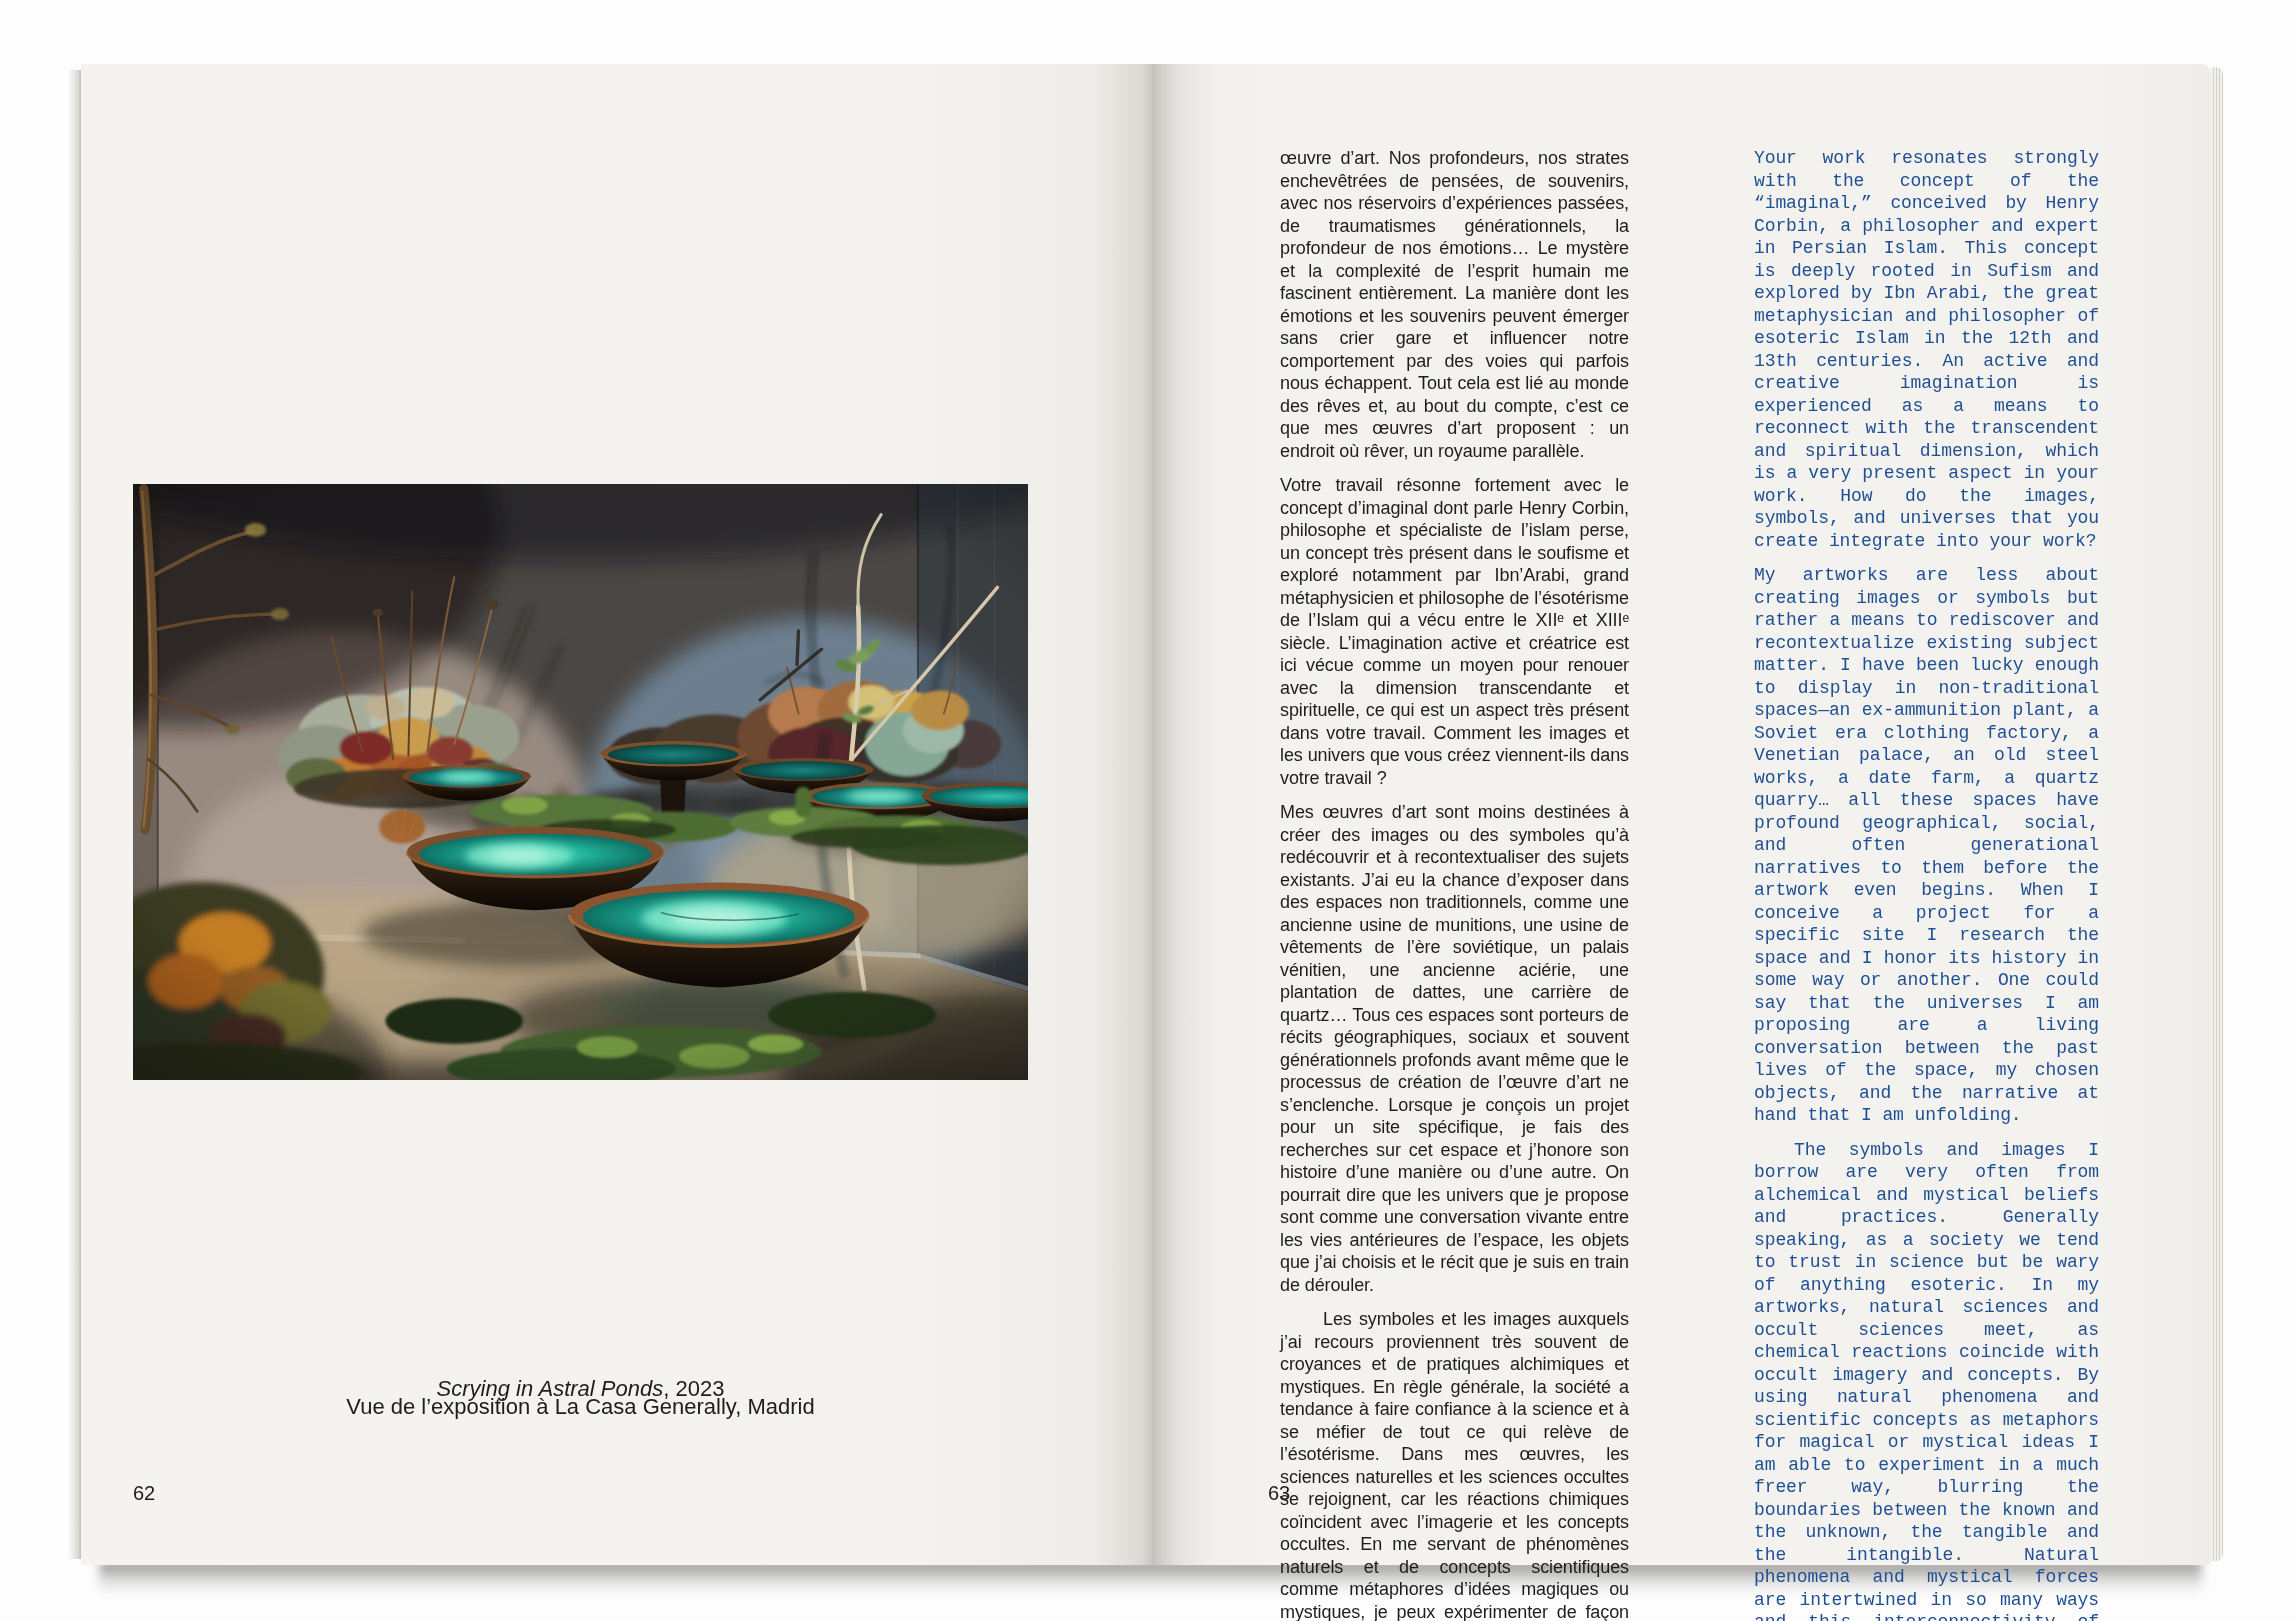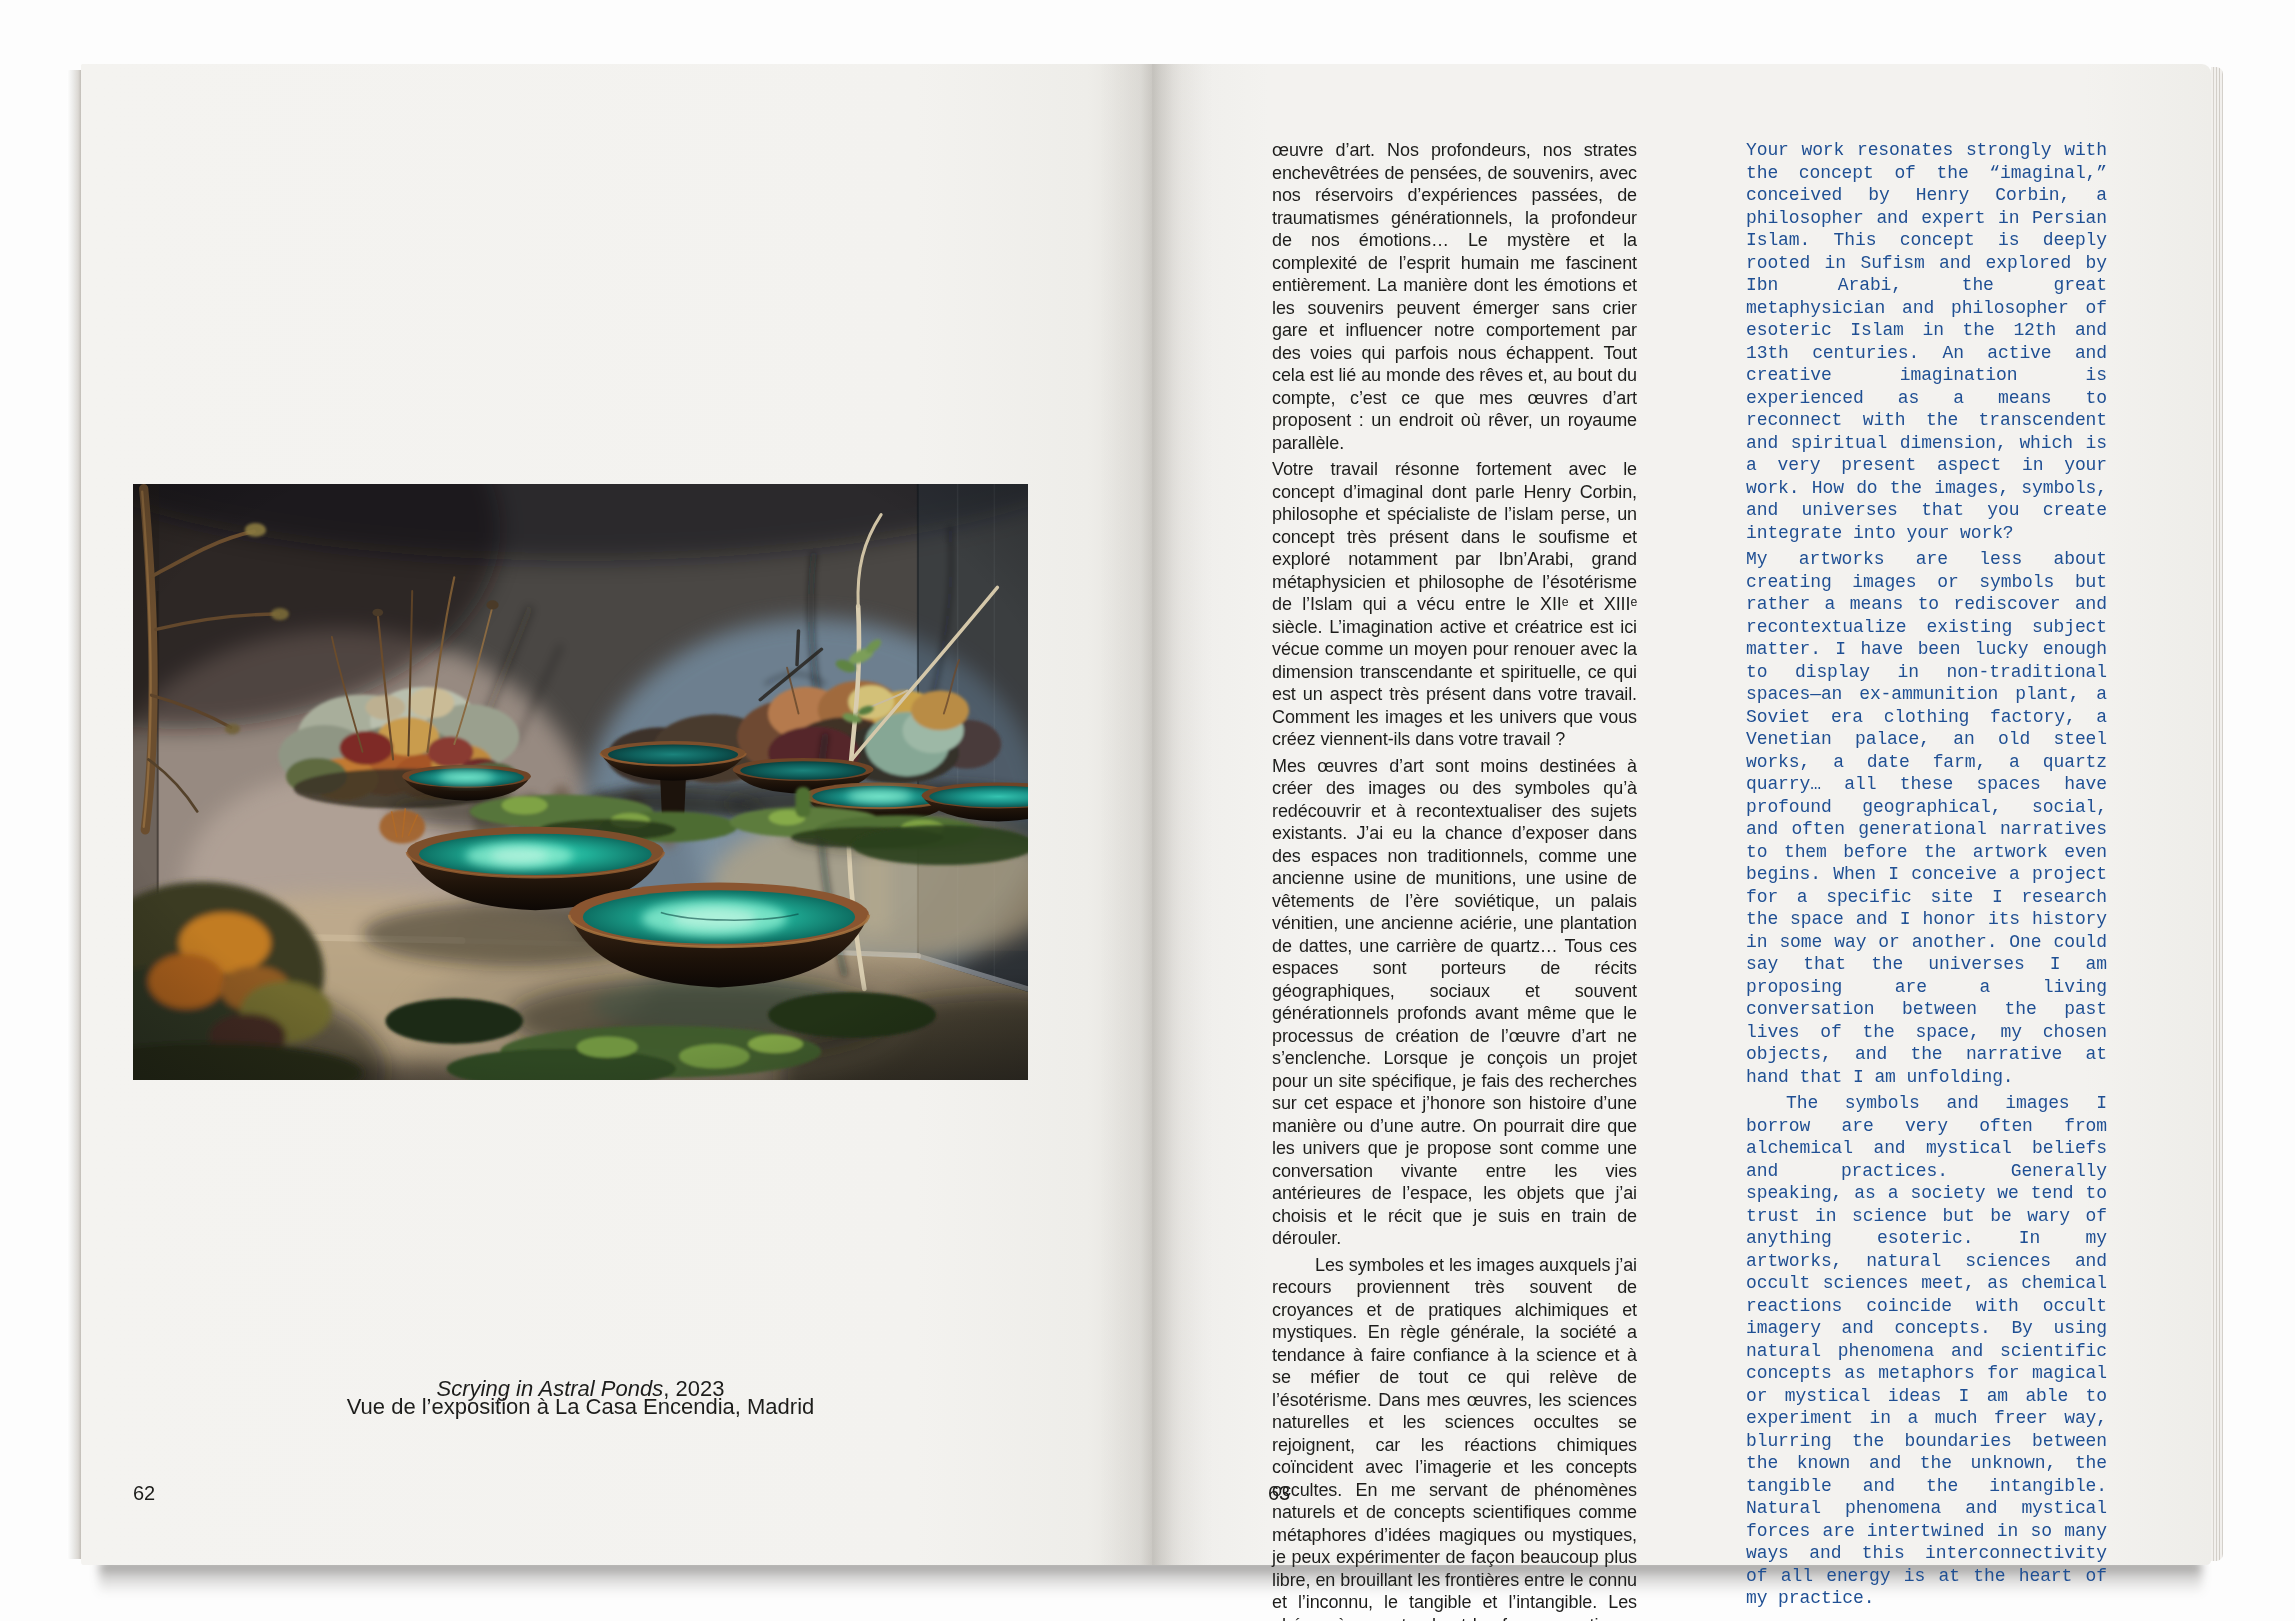--- a/index.html
+++ b/index.html
@@ -28,21 +28,21 @@
   .caption{position:absolute;left:133px;top:1380px;width:895px;text-align:center;
     font-size:22px;line-height:18.4px;color:#1d1d1b;}
   .caption .it{font-style:italic;}
   .caption .blue{color:#1f4f93;}
   .pageno{position:absolute;top:1482px;width:895px;font-size:20px;color:#1d1d1b;}
   .pageno-left{left:133px;}
   .pageno-right{left:1268px;}
   
   .col{position:absolute;top:135px;font-size:18px;line-height:22.5px;letter-spacing:-0.1px;
     text-align:justify;-webkit-hyphens:auto;hyphens:auto;}
-  .col p{margin:4px;padding:0;}
+  .col p{margin:12px;padding:0;}
   .col-fr{left:1268px;width:373px;color:#1d1d1b;}
   .col-en{left:1742px;width:369px;color:#1f4f93;font-family:Liberation Mono, monospace;}
   .q-fr{margin-left:43px;}
   .q-en{margin-left:40px;}
   .gap{margin-top:22px;}
   .indent-fr{text-indent:43px;}
   .indent-en{text-indent:40px;}
 </style>
 </head>
 <body>
@@ -347,21 +347,21 @@
         <ellipse cx="352" cy="448" rx="30" ry="22" fill="#a3622a" opacity="0.9" filter="url(#b2)"></ellipse>
         <path d="M345,462 L338,428 M352,462 L356,424 M360,460 L372,432" stroke="#b06a28" stroke-width="2" fill="none"></path>
       </g>
 
       <rect x="0" y="0" width="1170" height="779" fill="url(#vin)"></rect>
     </svg>
   </div>
 
   <div class="caption">
     <div><span class="it">Scrying in Astral Ponds</span><span>, 2023</span></div>
-    <div>Vue de l’exposition à La Casa Encendia, Madrid</div>
+    <div>Vue de l’exposition à La Casa Generally, Madrid</div>
   </div>
 
   <div class="pageno pageno-left">62</div>
 
   <div class="col col-fr" lang="fr">
     <p>œuvre d’art. Nos profondeurs, nos strates enchevêtrées de pensées, de souvenirs, avec nos réservoirs d’expériences passées, de traumatismes générationnels, la profondeur de nos émotions… Le mystère et la complexité de l’esprit humain me fascinent entièrement. La manière dont les émotions et les souvenirs peuvent émerger sans crier gare et influencer notre comportement par des voies qui parfois nous échappent. Tout cela est lié au monde des rêves et, au bout du compte, c’est ce que mes œuvres d’art proposent : un endroit où rêver, un royaume parallèle.</p>
     <p class="q-fr gap">Votre travail résonne fortement avec le concept d’imaginal dont parle Henry Corbin, philosophe et spécialiste de l’islam perse, un concept très présent dans le soufisme et exploré notamment par Ibn’Arabi, grand métaphysicien et philosophe de l’ésotérisme de l’Islam qui a vécu entre le XIIᵉ et XIIIᵉ siècle. L’imagination active et créatrice est ici vécue comme un moyen pour renouer avec la dimension transcendante et spirituelle, ce qui est un aspect très présent dans votre travail. Comment les images et les univers que vous créez viennent-ils dans votre travail ?</p>
     <p class="gap">Mes œuvres d’art sont moins destinées à créer des images ou des symboles qu’à redécouvrir et à recontextualiser des sujets existants. J’ai eu la chance d’exposer dans des espaces non traditionnels, comme une ancienne usine de munitions, une usine de vêtements de l’ère soviétique, un palais vénitien, une ancienne aciérie, une plantation de dattes, une carrière de quartz… Tous ces espaces sont porteurs de récits géographiques, sociaux et souvent générationnels profonds avant même que le processus de création de l’œuvre d’art ne s’enclenche. Lorsque je conçois un projet pour un site spécifique, je fais des recherches sur cet espace et j’honore son histoire d’une manière ou d’une autre. On pourrait dire que les univers que je propose sont comme une conversation vivante entre les vies antérieures de l’espace, les objets que j’ai choisis et le récit que je suis en train de dérouler.</p>
     <p class="indent-fr">Les symboles et les images auxquels j’ai recours proviennent très souvent de croyances et de pratiques alchimiques et mystiques. En règle générale, la société a tendance à faire confiance à la science et à se méfier de tout ce qui relève de l’ésotérisme. Dans mes œuvres, les sciences naturelles et les sciences occultes se rejoignent, car les réactions chimiques coïncident avec l’imagerie et les concepts occultes. En me servant de phénomènes naturels et de concepts scientifiques comme métaphores d’idées magiques ou mystiques, je peux expérimenter de façon beaucoup plus libre, en brouillant les frontières entre le connu et l’inconnu, le tangible et l’intangible. Les phénomènes naturels et les forces mystiques s’entremêlent de bien des façons et cette interconnexion de toutes les énergies est au cœur de ma pratique.</p>
   </div>

